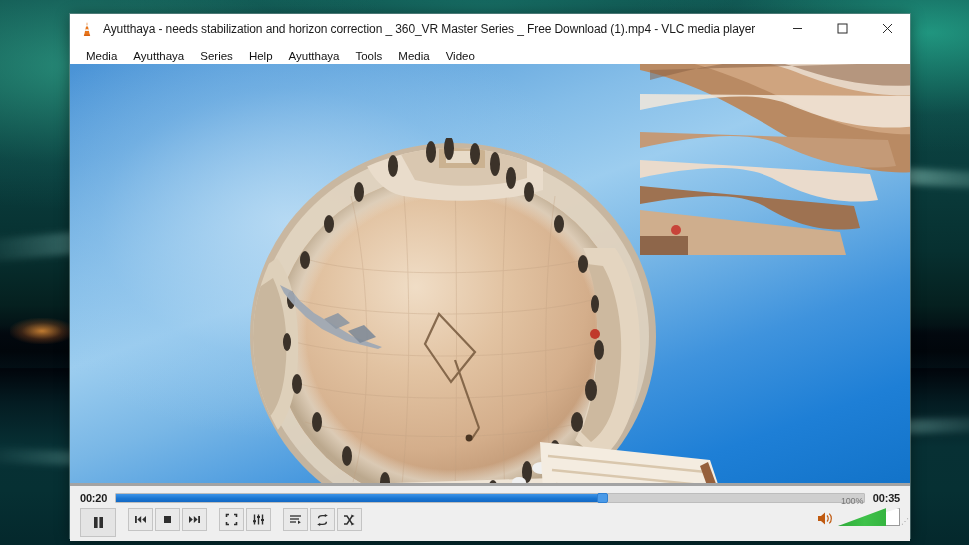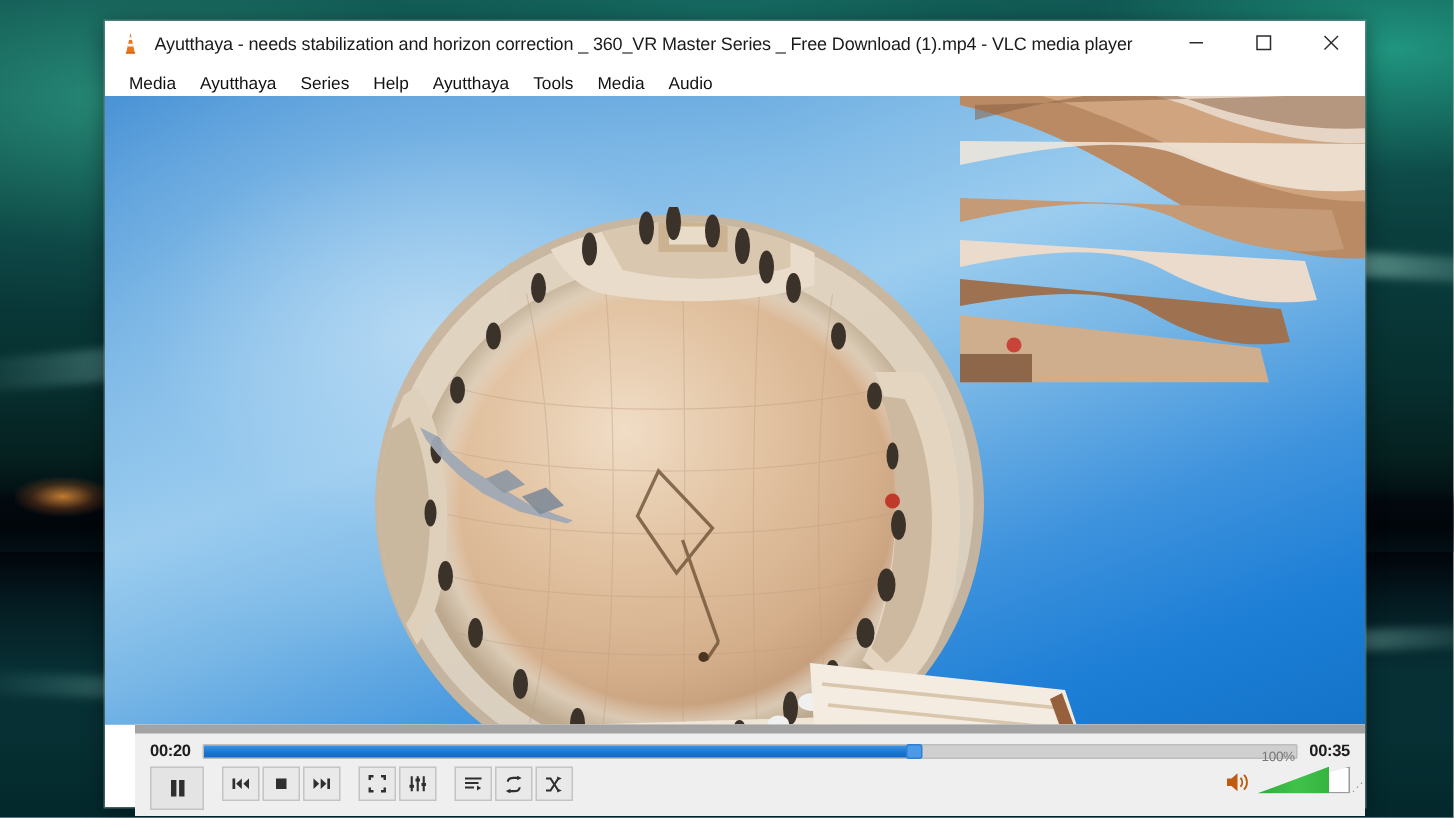--- a/index.html
+++ b/index.html
@@ -164,22 +164,21 @@
     position: absolute;
     left: 470px; top: 378px;
     width: 200px; height: 96px;
   }
 
   
   #control-bar {
     position: relative;
     height: 55px;
     background: #efefef;
-    border-top: 6px solid #a3a3a3;
-    margin-left: 20px;
+    border-top: 3px solid #a3a3a3;
   }
   #seek-row {
     display: flex;
     align-items: center;
     height: 20px;
     padding: 2px 10px 0 10px;
     gap: 8px;
   }
   .time-label {
     font-size: 11px;
@@ -311,21 +310,21 @@
   </div>
 
   <div id="menu-bar">
     <div class="menu-item">Media</div>
     <div class="menu-item">Ayutthaya</div>
     <div class="menu-item">Series</div>
     <div class="menu-item">Help</div>
     <div class="menu-item">Ayutthaya</div>
     <div class="menu-item">Tools</div>
     <div class="menu-item">Media</div>
-    <div class="menu-item">Audio</div>
+    <div class="menu-item">Video</div>
   </div>
 
   <div id="video-area">
     <div id="sky"></div>
 
     <svg id="building-tr" viewBox="0 0 300 215" preserveAspectRatio="none">
       <path d="M0,0 L300,0 L300,128 C250,140 200,126 160,104 C120,82 70,46 0,30 Z" fill="#b98a63"></path>
       <path d="M0,0 L300,0 L300,92 C246,100 198,86 158,66 C118,46 66,22 0,12 Z" fill="#cfa47f"></path>
       <path d="M0,6 L290,0 L292,54 C240,60 196,48 156,32 C118,18 62,8 0,18 Z" fill="#e6d5c4"></path>
       <path d="M10,30 L286,22 L288,44 C236,50 192,40 152,26 C116,14 64,26 10,40 Z" fill="#8c6246" opacity="0.55"></path>

